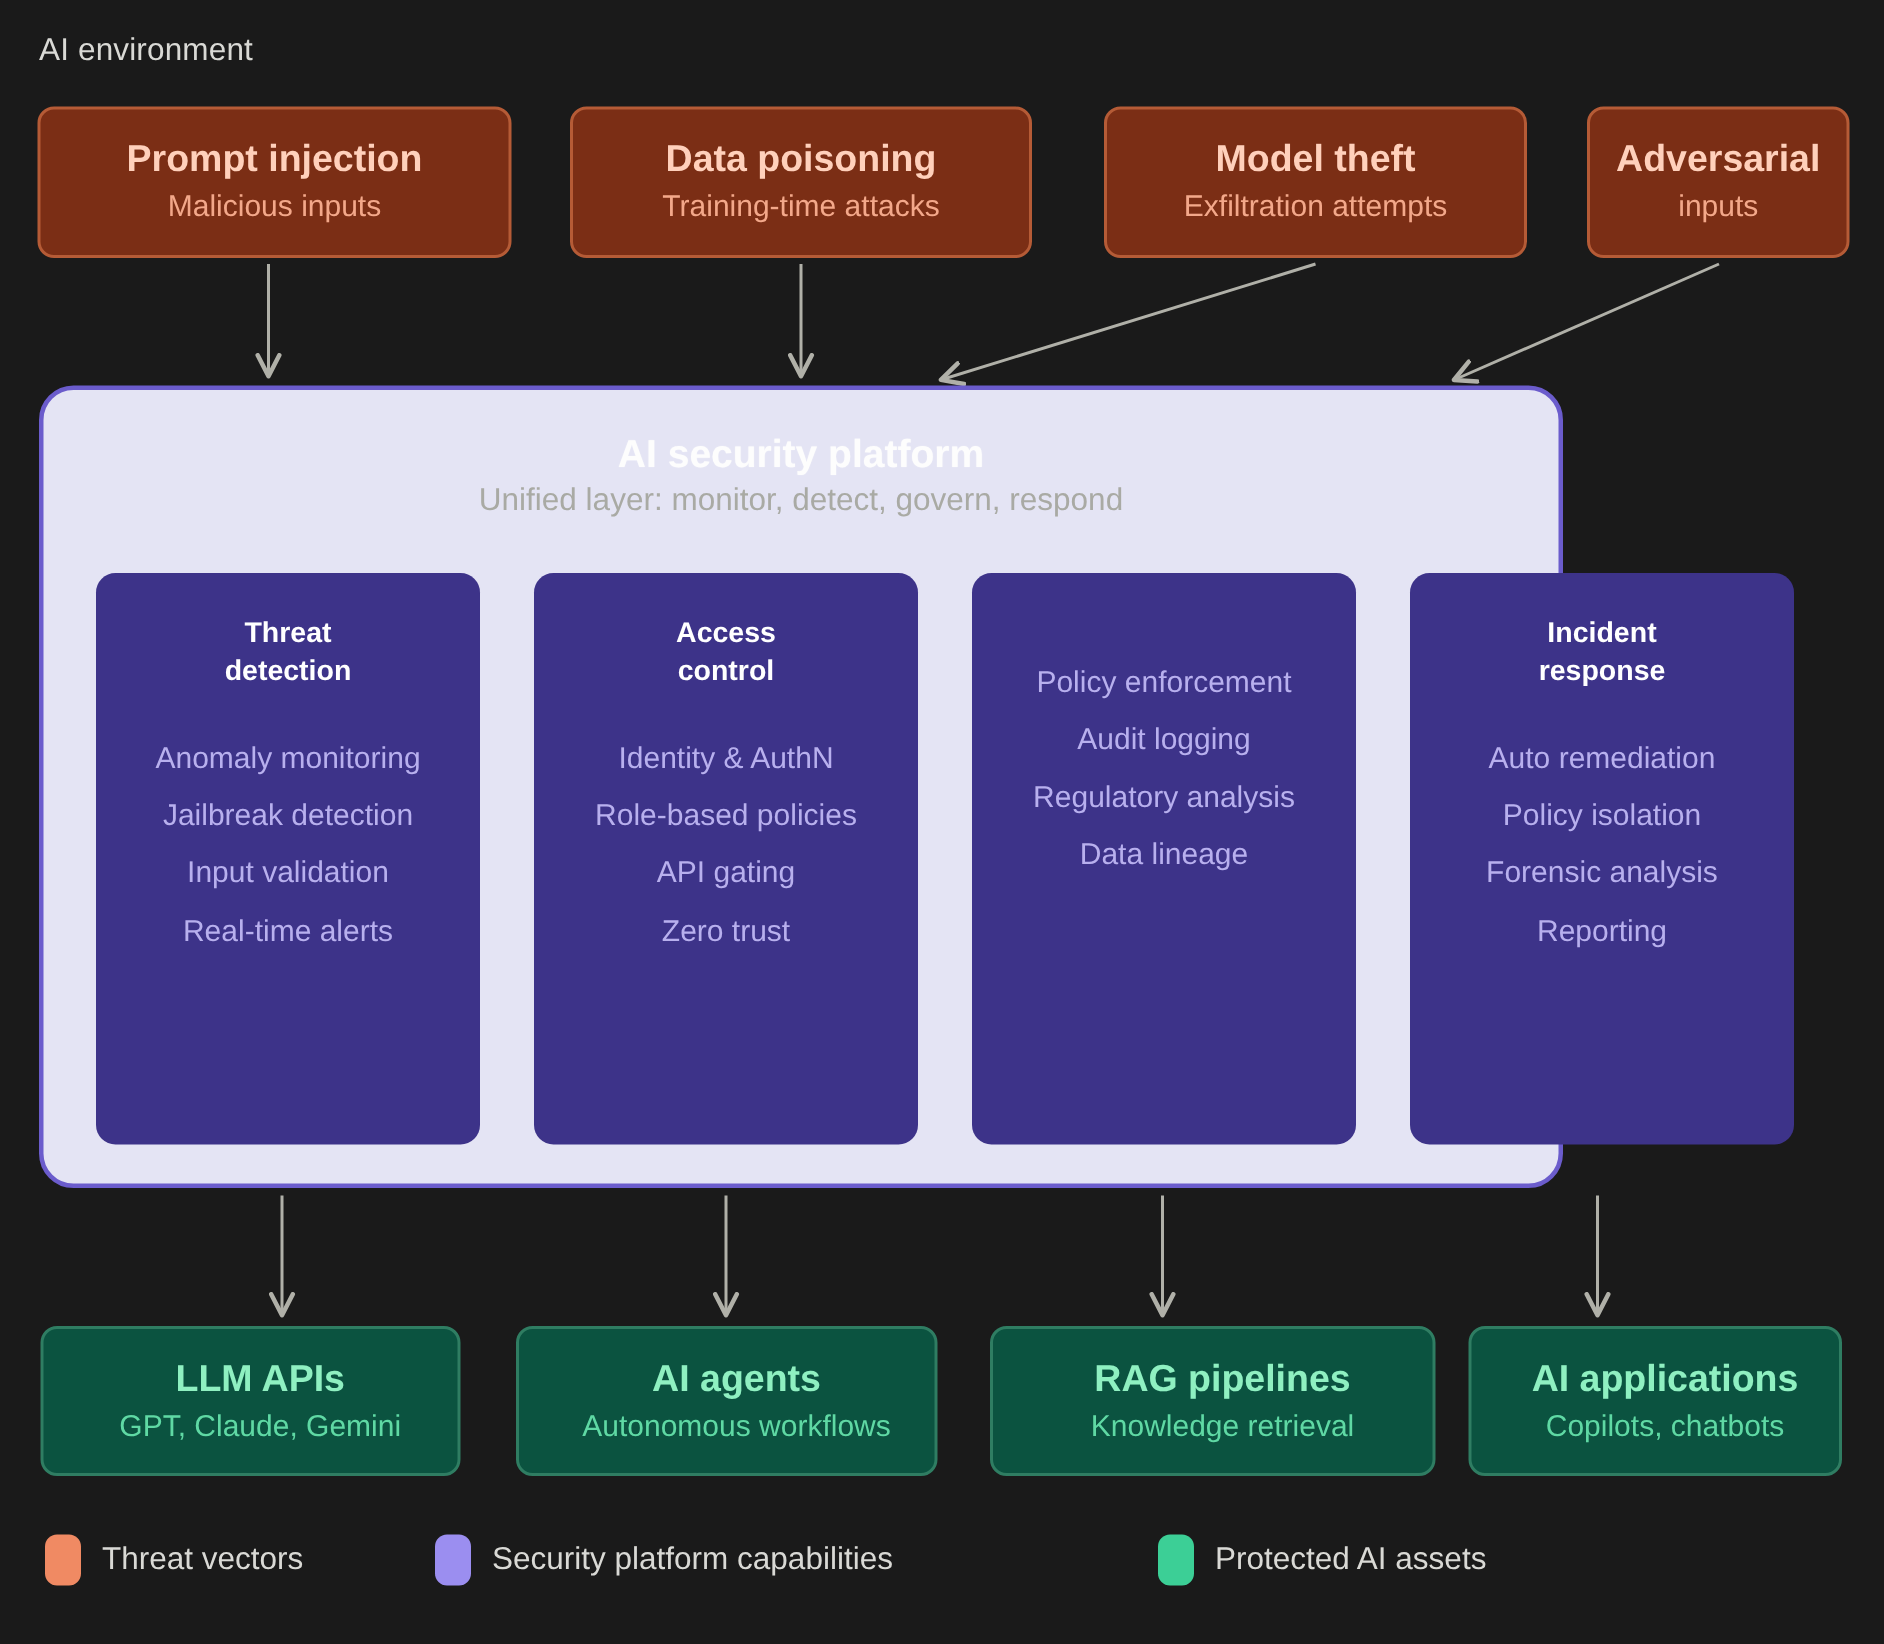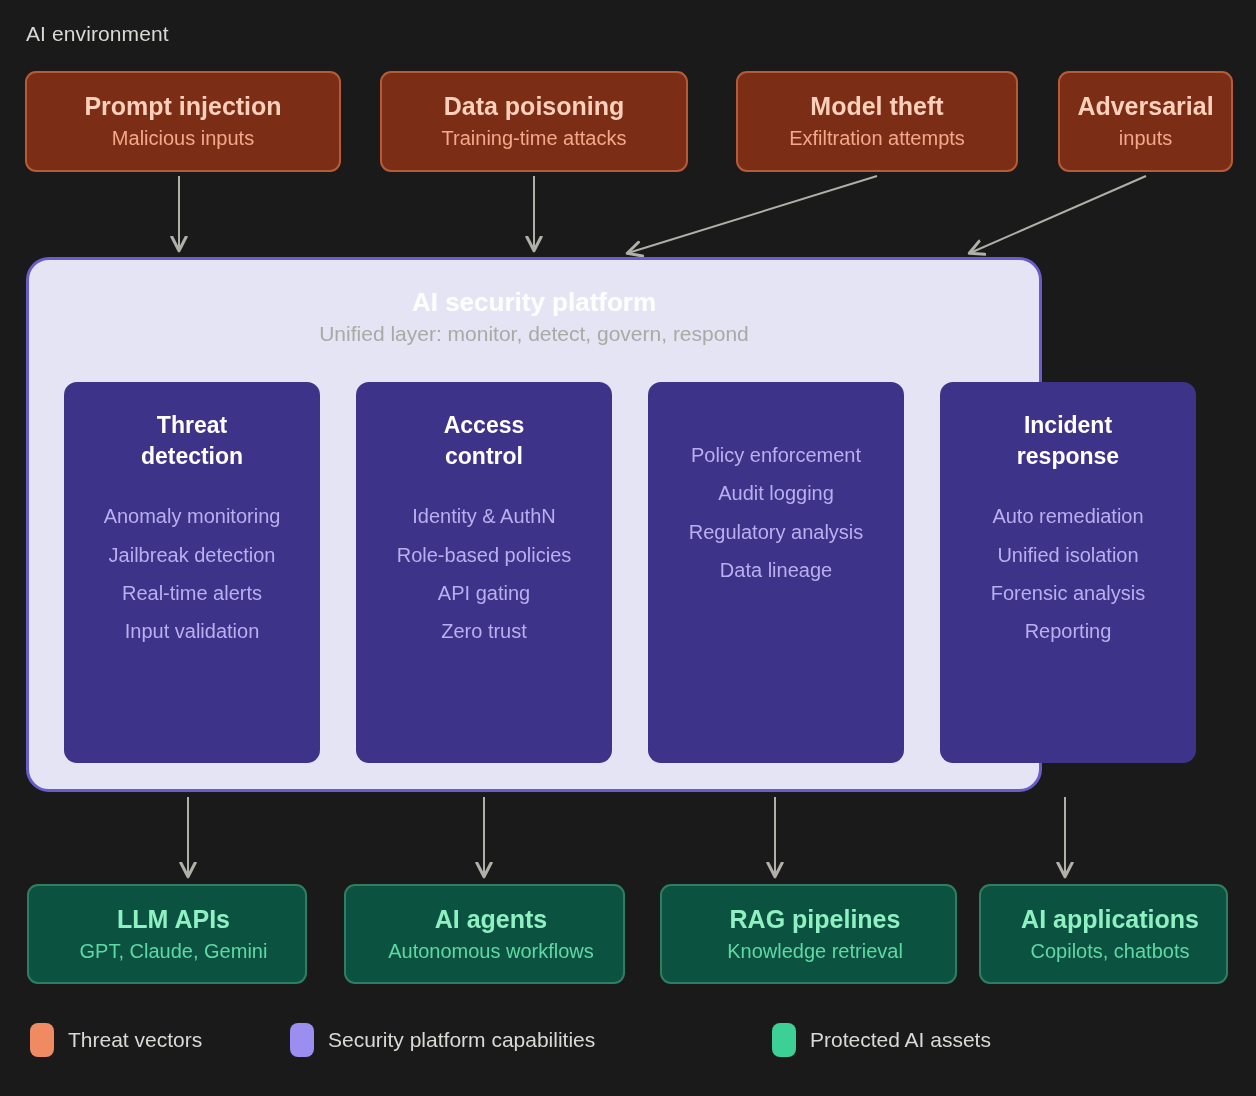--- a/index.html
+++ b/index.html
@@ -59,21 +59,21 @@
   
   .cap-card {
     position:absolute; top:122px;
     width:256px; height:381px;
     background:#3d3389;
     border-radius:13px;
     padding:28px 10px 0;
     text-align:center;
   }
   .cap-title {
-    font-size:23px; font-weight:bold; color:#ffffff;
+    font-size:19px; font-weight:bold; color:#ffffff;
     line-height:1.33; white-space:pre-line;
   }
   .cap-items { margin-top:26px; }
   .cap-item {
     font-size:20px; color:#b8b0ee; line-height:1.92;
     white-space:nowrap;
   }
 
   
   .asset-box {
@@ -155,22 +155,22 @@
   <div class="platform">
     <div class="platform-title">AI security platform</div>
     <div class="platform-sub">Unified layer: monitor, detect, govern, respond</div>
     <div id="cap-layer">
         <div class="cap-card" style="left: 35px;">
           <div class="cap-title">Threat
 detection</div>
           <div class="cap-items">
             <div class="cap-item">Anomaly monitoring</div>
             <div class="cap-item">Jailbreak detection</div>
+            <div class="cap-item">Input validation</div>
             <div class="cap-item">Real-time alerts</div>
-            <div class="cap-item">Input validation</div>
           </div>
         </div>
         <div class="cap-card" style="left: 327px;">
           <div class="cap-title">Access
 control</div>
           <div class="cap-items">
             <div class="cap-item">Identity &amp; AuthN</div>
             <div class="cap-item">Role-based policies</div>
             <div class="cap-item">API gating</div>
             <div class="cap-item">Zero trust</div>
@@ -182,21 +182,21 @@
             <div class="cap-item">Audit logging</div>
             <div class="cap-item">Regulatory analysis</div>
             <div class="cap-item">Data lineage</div>
           </div>
         </div>
         <div class="cap-card" style="left: 911px;">
           <div class="cap-title">Incident
 response</div>
           <div class="cap-items">
             <div class="cap-item">Auto remediation</div>
-            <div class="cap-item">Unified isolation</div>
+            <div class="cap-item">Policy isolation</div>
             <div class="cap-item">Forensic analysis</div>
             <div class="cap-item">Reporting</div>
           </div>
         </div>
       </div>
   </div>
 
   <div id="asset-layer">
       <div class="asset-box" style="left: 27px; top: 884px; width: 280px; height: 100px;">
         <div class="asset-title">LLM APIs</div>

